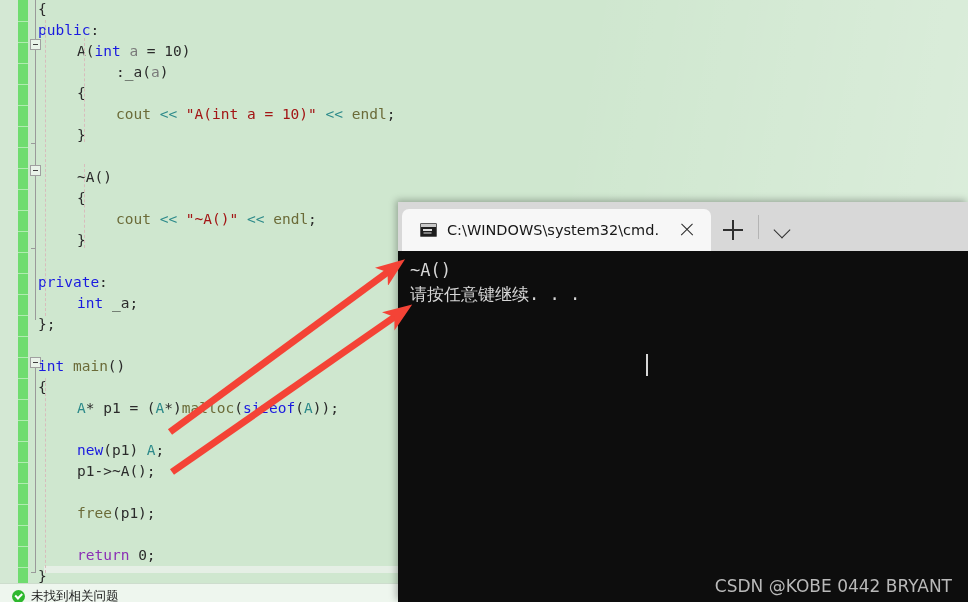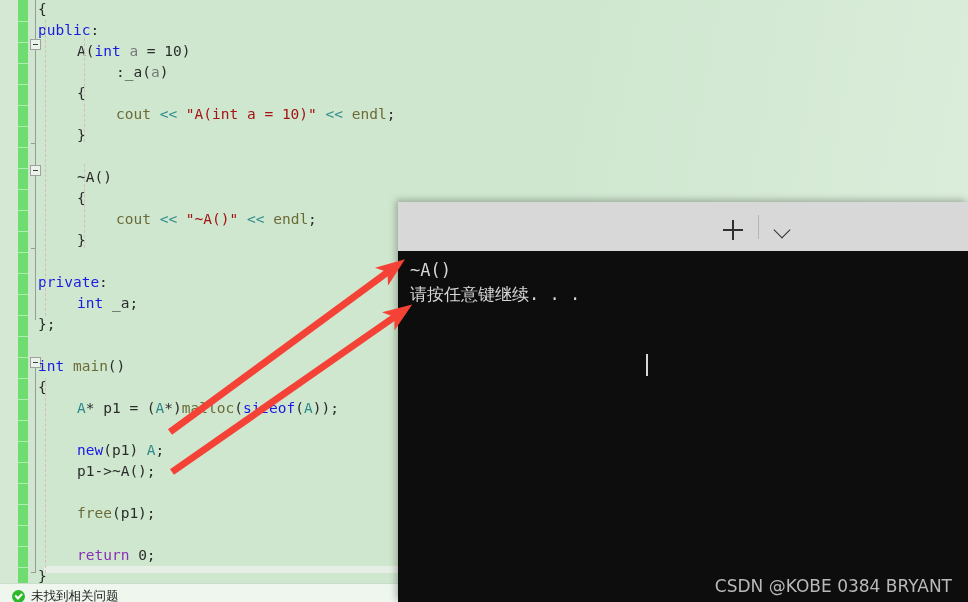--- a/index.html
+++ b/index.html
@@ -281,30 +281,35 @@
   <div id="status-item">
     <span id="status-check"></span>
     <span id="status-text">未找到相关问题</span>
   </div>
 </div>
 
 <div id="terminal">
 
   <div id="term-titlebar">
 
+    <div id="term-tab">
+      <span id="term-tab-icon"></span>
+      <span id="term-tab-title">C:\WINDOWS\system32\cmd.</span>
+      <span id="term-tab-close"></span>
+    </div>
 
     <div id="term-newtab"></div>
     <div id="term-divider"></div>
     <div id="term-dropdown"></div>
   </div>
 
   <div id="term-body">
     <div id="term-lines"><div>~A()</div><div>请按任意键继续. . .</div></div>
     <div id="term-cursor"></div>
-    <div id="watermark">CSDN @KOBE 0384 BRYANT</div>
+    <div id="watermark">CSDN @KOBE 0442 BRYANT</div>
   </div>
 </div>
 
 <svg id="annotations" viewBox="0 0 968 602" width="968" height="602">
   <defs>
     <marker id="arrowhead" markerWidth="4.2" markerHeight="3.2" refX="2.6" refY="1.6" orient="auto" markerUnits="strokeWidth">
       <path d="M0,0 L4.2,1.6 L0,3.2 L1.1,1.6 Z" fill="#f44336"></path>
     </marker>
   </defs>
   <g id="arrow-group">

